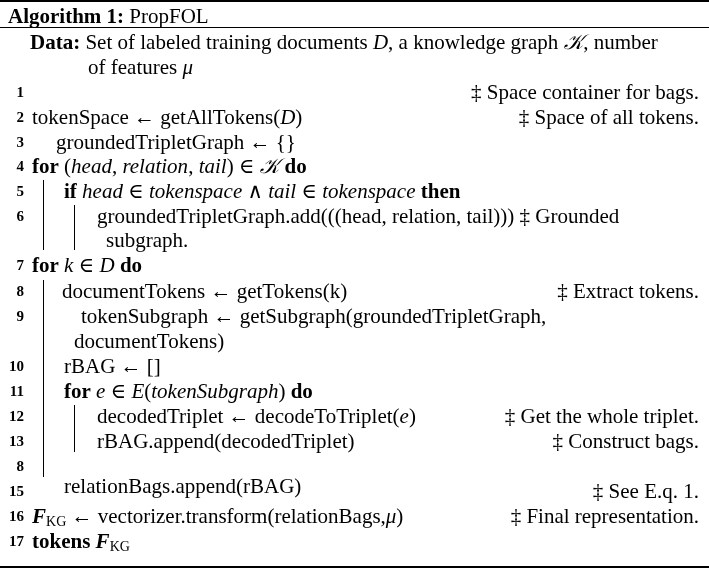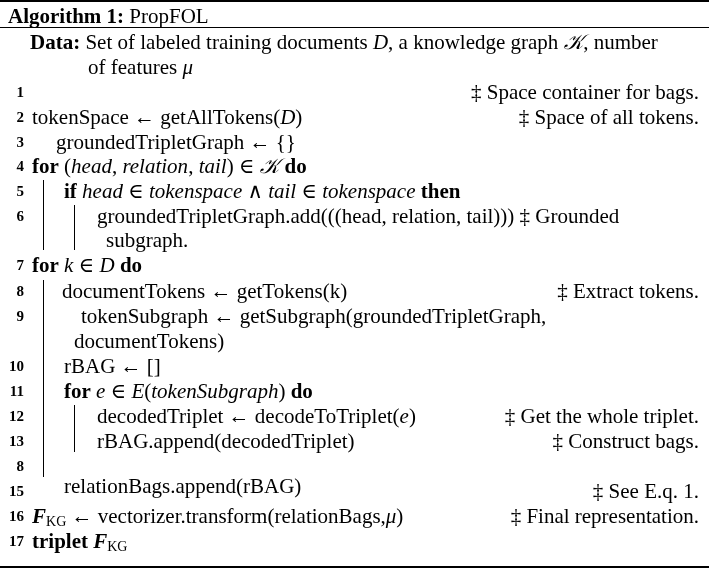--- a/index.html
+++ b/index.html
@@ -130,16 +130,16 @@
 </div>
 
 <div class="line" style="top:504px;">
   <span class="num">16</span>
   <span class="code" style="left:32px;"><span class="bi">F</span><sub>KG</sub> ← vectorizer.transform(relationBags,<i>μ</i>)</span>
   <span class="cmt">‡ Final representation.</span>
 </div>
 
 <div class="line" style="top:529px;">
   <span class="num">17</span>
-  <span class="code" style="left:32px;"><b>triplet</b> <span class="bi">F</span><sub>KG</sub></span>
+  <span class="code" style="left:32px;"><b>tokens</b> <span class="bi">F</span><sub>KG</sub></span>
 </div>
 
 <div class="rule bot"></div>
 
 </body></html>

